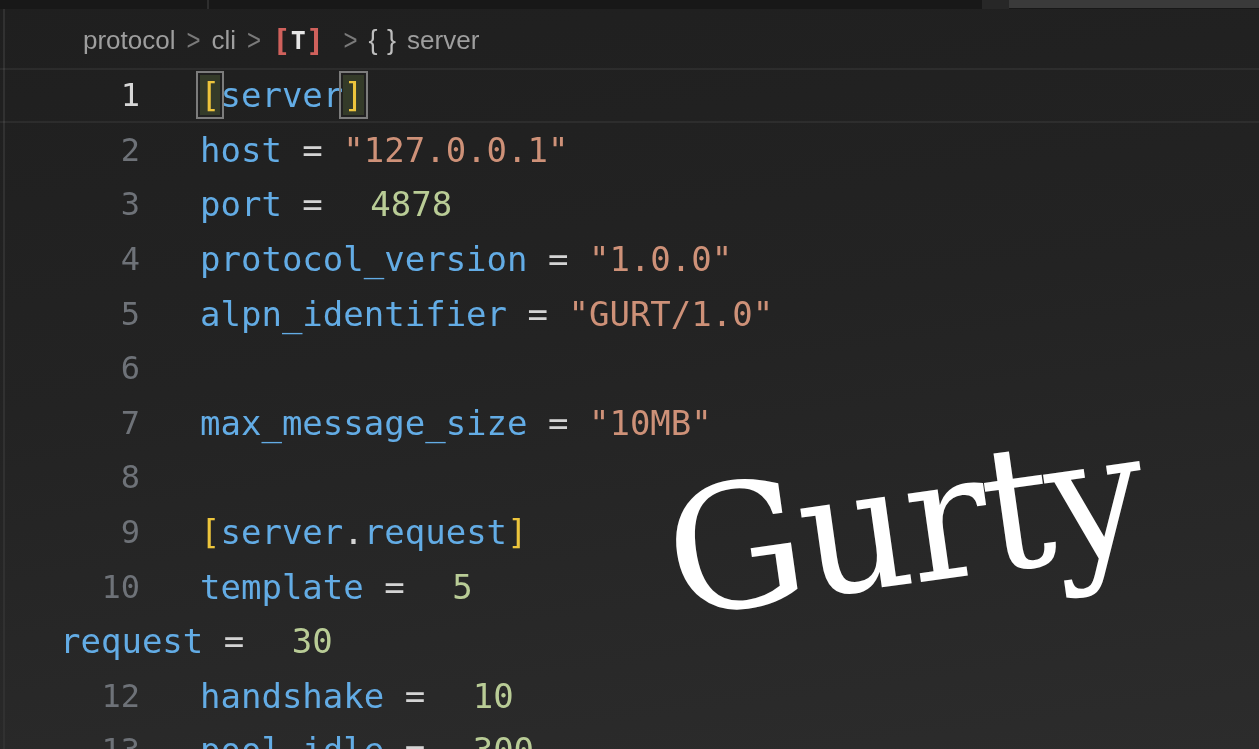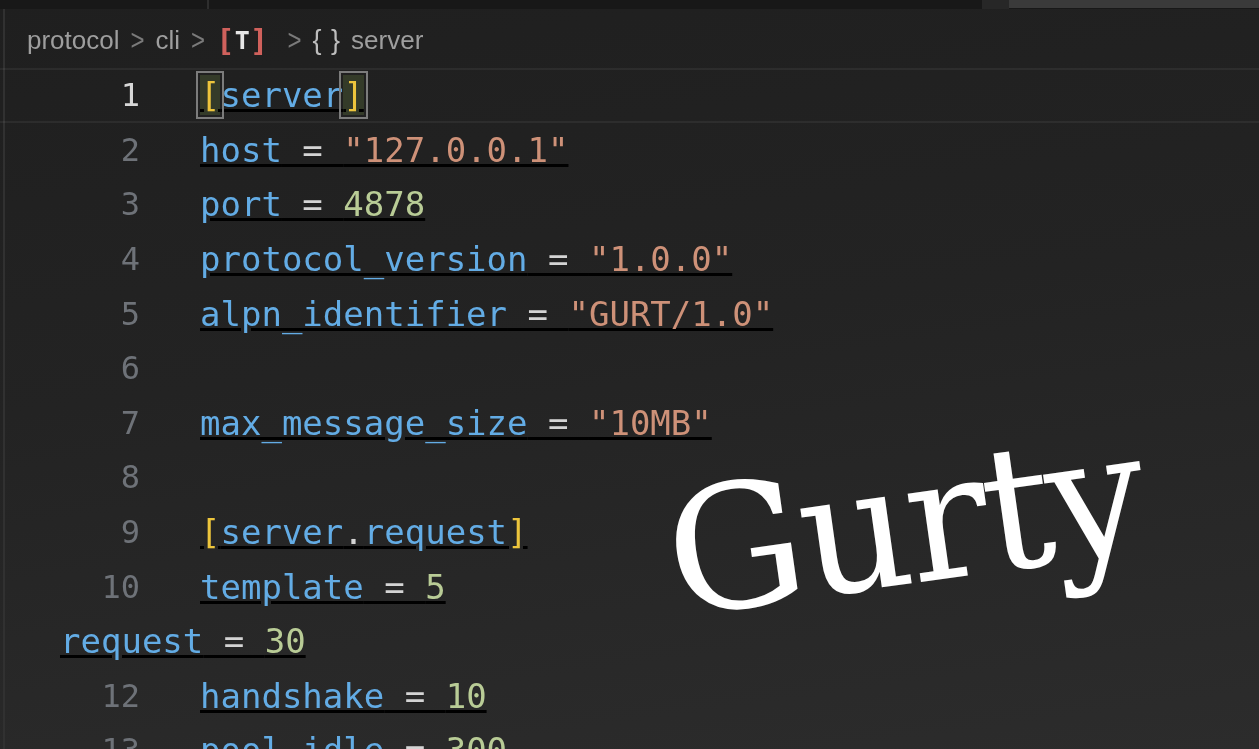--- a/index.html
+++ b/index.html
@@ -12,21 +12,21 @@
   
   .topbar{position:absolute;top:0;left:0;right:0;height:9px;background:#181818;}
   .topbar .divider{position:absolute;left:207px;top:0;width:2px;height:9px;background:#2e2e2e;}
   .topbar .seg-mid{position:absolute;left:982px;top:0;width:27px;height:9px;background:#272727;}
   .topbar .seg-right{position:absolute;left:1009px;top:0;right:0;height:8px;background:#3a3a3a;}
   .left-edge{position:absolute;left:3px;top:9px;bottom:0;width:2px;background:#313131;}
 
   
   .breadcrumb{
     position:absolute;top:14px;left:0;right:0;height:52px;
-    display:flex;align-items:center;padding-left:27px;
+    display:flex;align-items:center;padding-left:83px;
     font-size:26px;color:#9e9e9e;white-space:nowrap;
   }
   .bc-item{cursor:pointer;}
   .bc-sep{color:#7a7a7a;font-size:24px;margin:0 11px;transform:scaleY(1.25);display:inline-block;}
   .bc-file{display:inline-flex;align-items:center;cursor:pointer;}
   .toml-icon{
     display:inline-flex;align-items:center;margin-right:10px;
     font-family:"DejaVu Sans Mono",monospace;font-weight:bold;letter-spacing:-2px;
   }
   .ti-br{color:#d0615c;font-size:31px;line-height:1;}
@@ -42,25 +42,25 @@
   }
   .code-row.active{
     border-top:2px solid rgba(255,255,255,0.055);
     border-bottom:2px solid rgba(255,255,255,0.055);
   }
   .gutter{
     width:140px;flex:0 0 140px;text-align:right;
     font-size:32px;color:#6e7278;user-select:none;
   }
   .code-row.active .gutter{color:#d7d7d7;}
-  .code-text{padding-left:60px;text-decoration:underline;}
+  .code-text{padding-left:60px;}
   .tk-key{color:#63ACE5;}
   .tk-op{color:#d4d4d4;}
   .tk-string{color:#CE9178;}
-  .tk-number{color:#B9CC96;}
+  .tk-number{color:#B9CC96;margin-left:27px;}
   .tk-bracket{color:#EDC53C;}
   .match{
     outline:2px solid #7c7c7c;outline-offset:2px;
     background:rgba(105,130,65,0.28);
   }
 
   
   .watermark{
     position:absolute;left:668px;top:472px;
     font-family:"DejaVu Serif",serif;font-size:172px;line-height:1;

